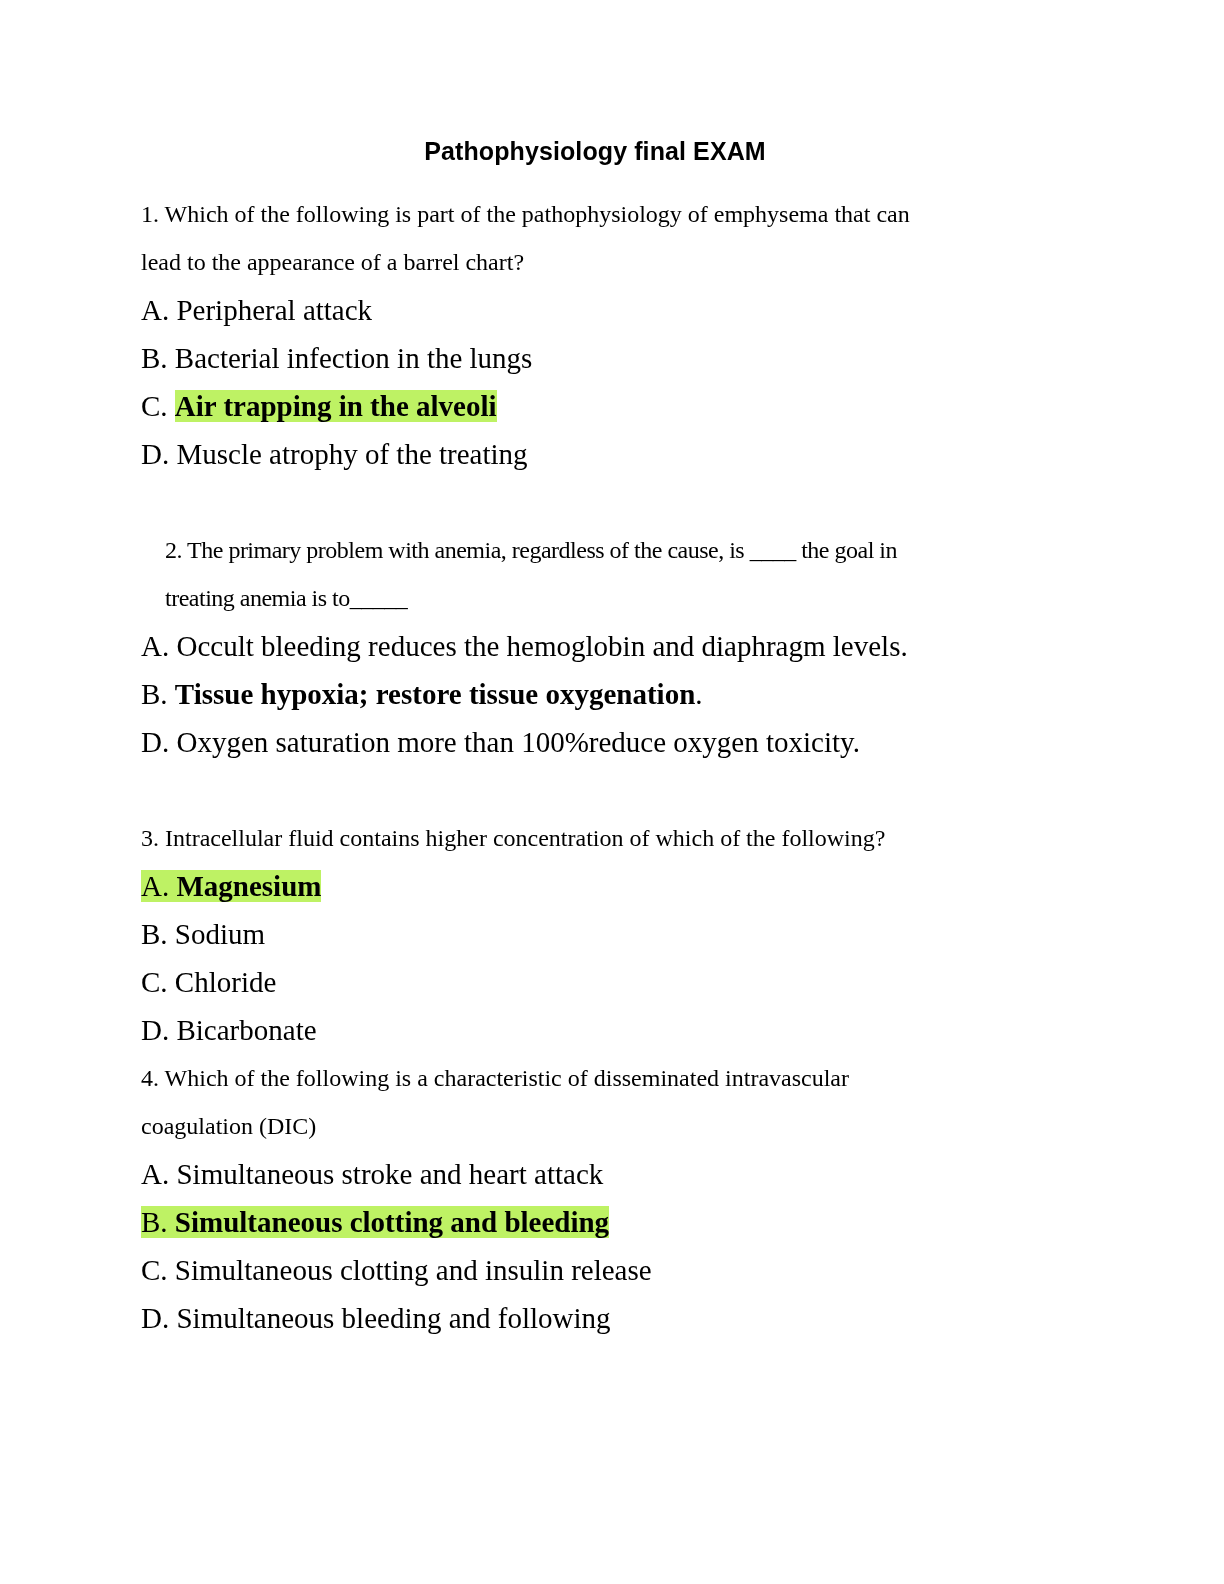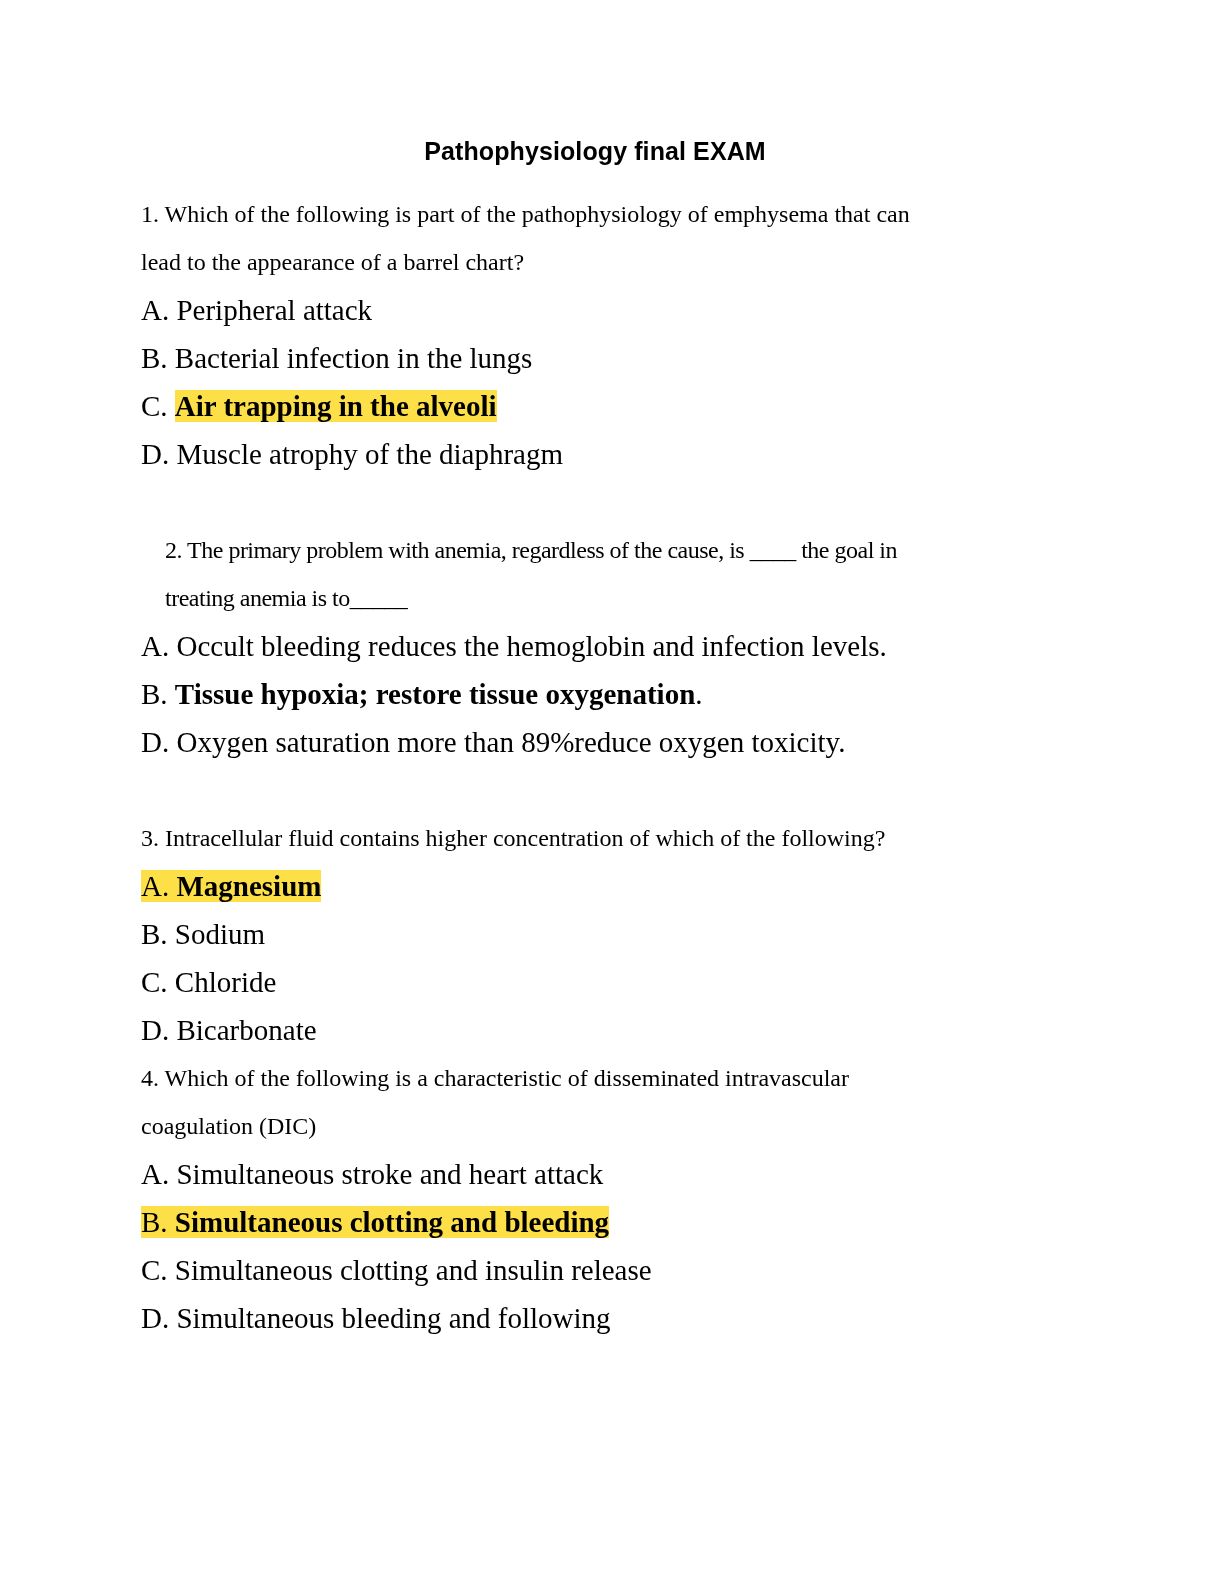--- a/index.html
+++ b/index.html
@@ -60,21 +60,21 @@
   .opt-line {
     font-size: 29px;
     line-height: 48px;
   }
 
   .prefix {
     font-weight: normal;
   }
 
   .hl {
-    background-color: #fde047;
+    background-color: #bef264;
   }
 
   .bold {
     font-weight: bold;
   }
 
   .blank {
     letter-spacing: -0.5px;
     margin-left: 24px;
   }
@@ -92,35 +92,35 @@
     <div>
       <div class="q-line">1. Which of the following is part of the pathophysiology of emphysema that can</div>
       <div class="q-line">lead to the appearance of a barrel chart?</div>
 
       <div class="opt-line"><span class="prefix">A.</span><span> </span><span>Peripheral attack</span></div>
 
       <div class="opt-line"><span class="prefix">B.</span><span> </span><span>Bacterial infection in the lungs</span></div>
 
       <div class="opt-line"><span class="prefix">C.</span><span> </span><span class="hl bold">Air trapping in the alveoli</span></div>
 
-      <div class="opt-line"><span class="prefix">D.</span><span> </span><span>Muscle atrophy of the diaphragm</span></div>
+      <div class="opt-line"><span class="prefix">D.</span><span> </span><span>Muscle atrophy of the treating</span></div>
     </div>
 
     <div class="spacer-line"></div>
 
     <div>
       <div class="q-line blank">2. The primary problem with anemia, regardless of the cause, is ____ the goal in</div>
       <div class="q-line blank">treating anemia is to_____</div>
 
-      <div class="opt-line"><span class="prefix">A.</span><span> </span><span>Occult bleeding reduces the hemoglobin and infection levels.</span></div>
+      <div class="opt-line"><span class="prefix">A.</span><span> </span><span>Occult bleeding reduces the hemoglobin and diaphragm levels.</span></div>
 
       <div class="opt-line"><span class="prefix">B.</span><span> </span><span class="bold">Tissue hypoxia; restore tissue oxygenation</span><span>.</span></div>
 
 
-      <div class="opt-line"><span class="prefix">D.</span><span> </span><span>Oxygen saturation more than 89%reduce oxygen toxicity.</span></div>
+      <div class="opt-line"><span class="prefix">D.</span><span> </span><span>Oxygen saturation more than 100%reduce oxygen toxicity.</span></div>
     </div>
 
     <div class="spacer-line"></div>
 
     <div>
       <div class="q-line">3. Intracellular fluid contains higher concentration of which of the following?</div>
 
       <div class="opt-line"><span class="hl"><span class="prefix">A.</span><span> </span><span class="bold">Magnesium</span></span></div>
 
       <div class="opt-line"><span class="prefix">B.</span><span> </span><span>Sodium</span></div>

